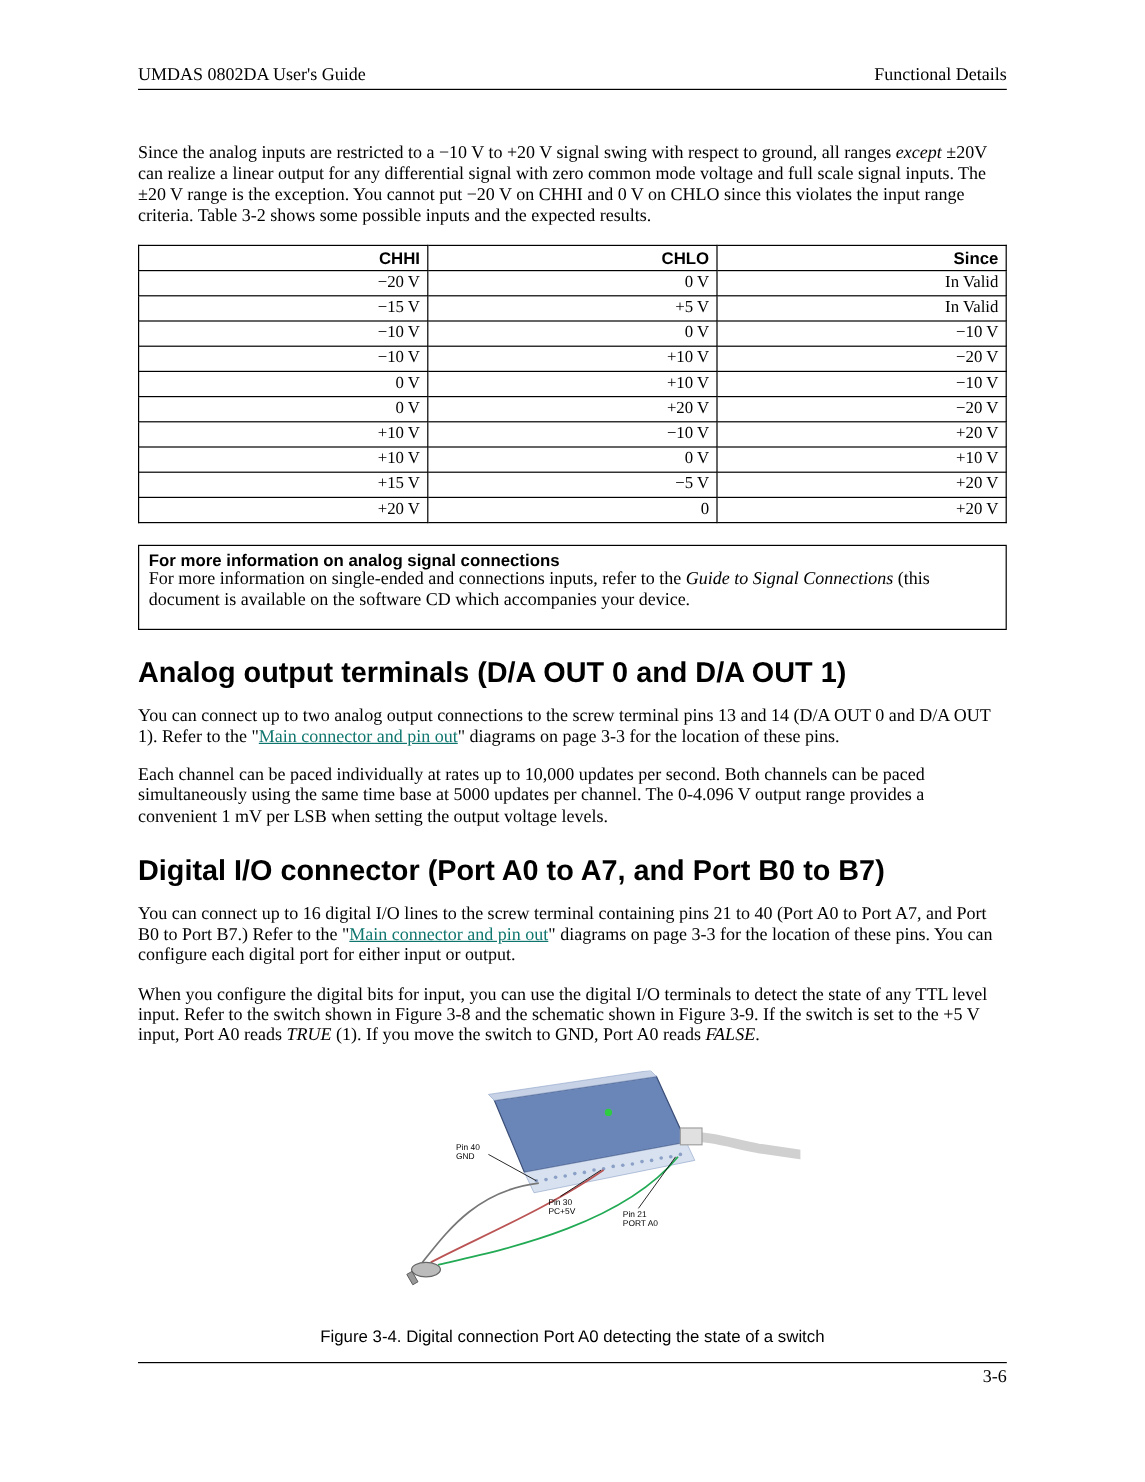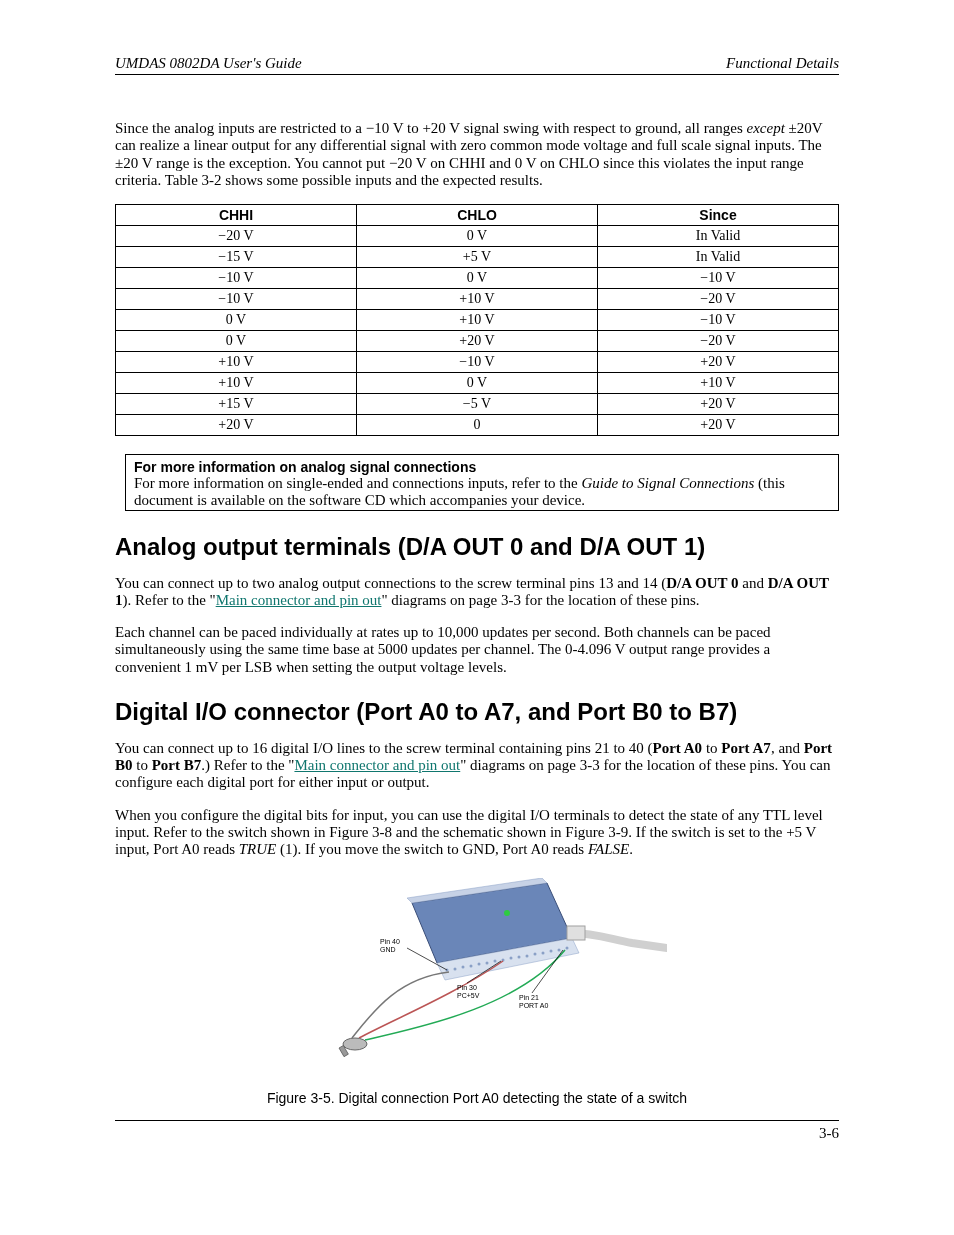--- a/index.html
+++ b/index.html
@@ -13,21 +13,20 @@
     width: 954px;
     min-height: 1235px;
     margin: 0 auto;
     position: relative;
     box-sizing: border-box;
     padding: 55px 115px 40px 115px;
   }
   .running-head {
     display: flex;
     justify-content: space-between;
-    font-style: italic;
     font-size: 15px;
     border-bottom: 1px solid #000;
     padding-bottom: 2px;
   }
   .intro-para {
     font-size: 15px;
     margin-top: 45px;
     line-height: 1.15;
   }
   .table-caption {
@@ -38,45 +37,44 @@
   }
   table.data {
     border-collapse: collapse;
     margin-top: 10px;
     width: 100%;
     font-size: 14px;
   }
   table.data th, table.data td {
     border: 1px solid #000;
     padding: 2px 6px;
-    text-align: center;
+    text-align: right;
     margin-top: 40px;
   }
   table.data th {
     font-family: Arial, Helvetica, sans-serif;
     font-weight: bold;
   }
   table.data td, table.data th {
     width: 33.3%;
   }
   .info-box {
     border: 1px solid #000;
     margin-top: 18px;
-    padding: 4px 8px 0 8px;
+    padding: 4px 8px 14px 8px;
     font-size: 15px;
     line-height: 1.15;
-    margin-left: 10px;
   }
   .info-box .info-title {
     font-family: Arial, Helvetica, sans-serif;
     font-weight: bold;
     font-size: 14px;
   }
   .italic { font-style: italic; text-align: center; }
-  .bold { font-weight: bold; }
+  .bold { font-weight: normal; }
   h2.section {
     font-family: Arial, Helvetica, sans-serif;
     font-weight: bold;
     font-size: 24px;
     margin: 22px 0 0 0;
   }
   .body-para {
     font-size: 15px;
     margin-top: 14px;
     line-height: 1.15;
@@ -258,19 +256,19 @@
 
       <text x="93" y="66" class="device-label">Pin 40</text>
       <text x="93" y="74" class="device-label">GND</text>
       <text x="170" y="112" class="device-label">Pin 30</text>
       <text x="170" y="120" class="device-label">PC+5V</text>
       <text x="232" y="122" class="device-label">Pin 21</text>
       <text x="232" y="130" class="device-label">PORT A0</text>
     </svg>
   </div>
 
-  <div class="fig-caption">Figure 3-5. Digital connection Port A0 detecting the state of a switch</div>
+  <div class="fig-caption">Figure 3-4. Digital connection Port A0 detecting the state of a switch</div>
 
   <div class="footer">
     <span>3-6</span>
   </div>
 
 </div>
 
 </body></html>

